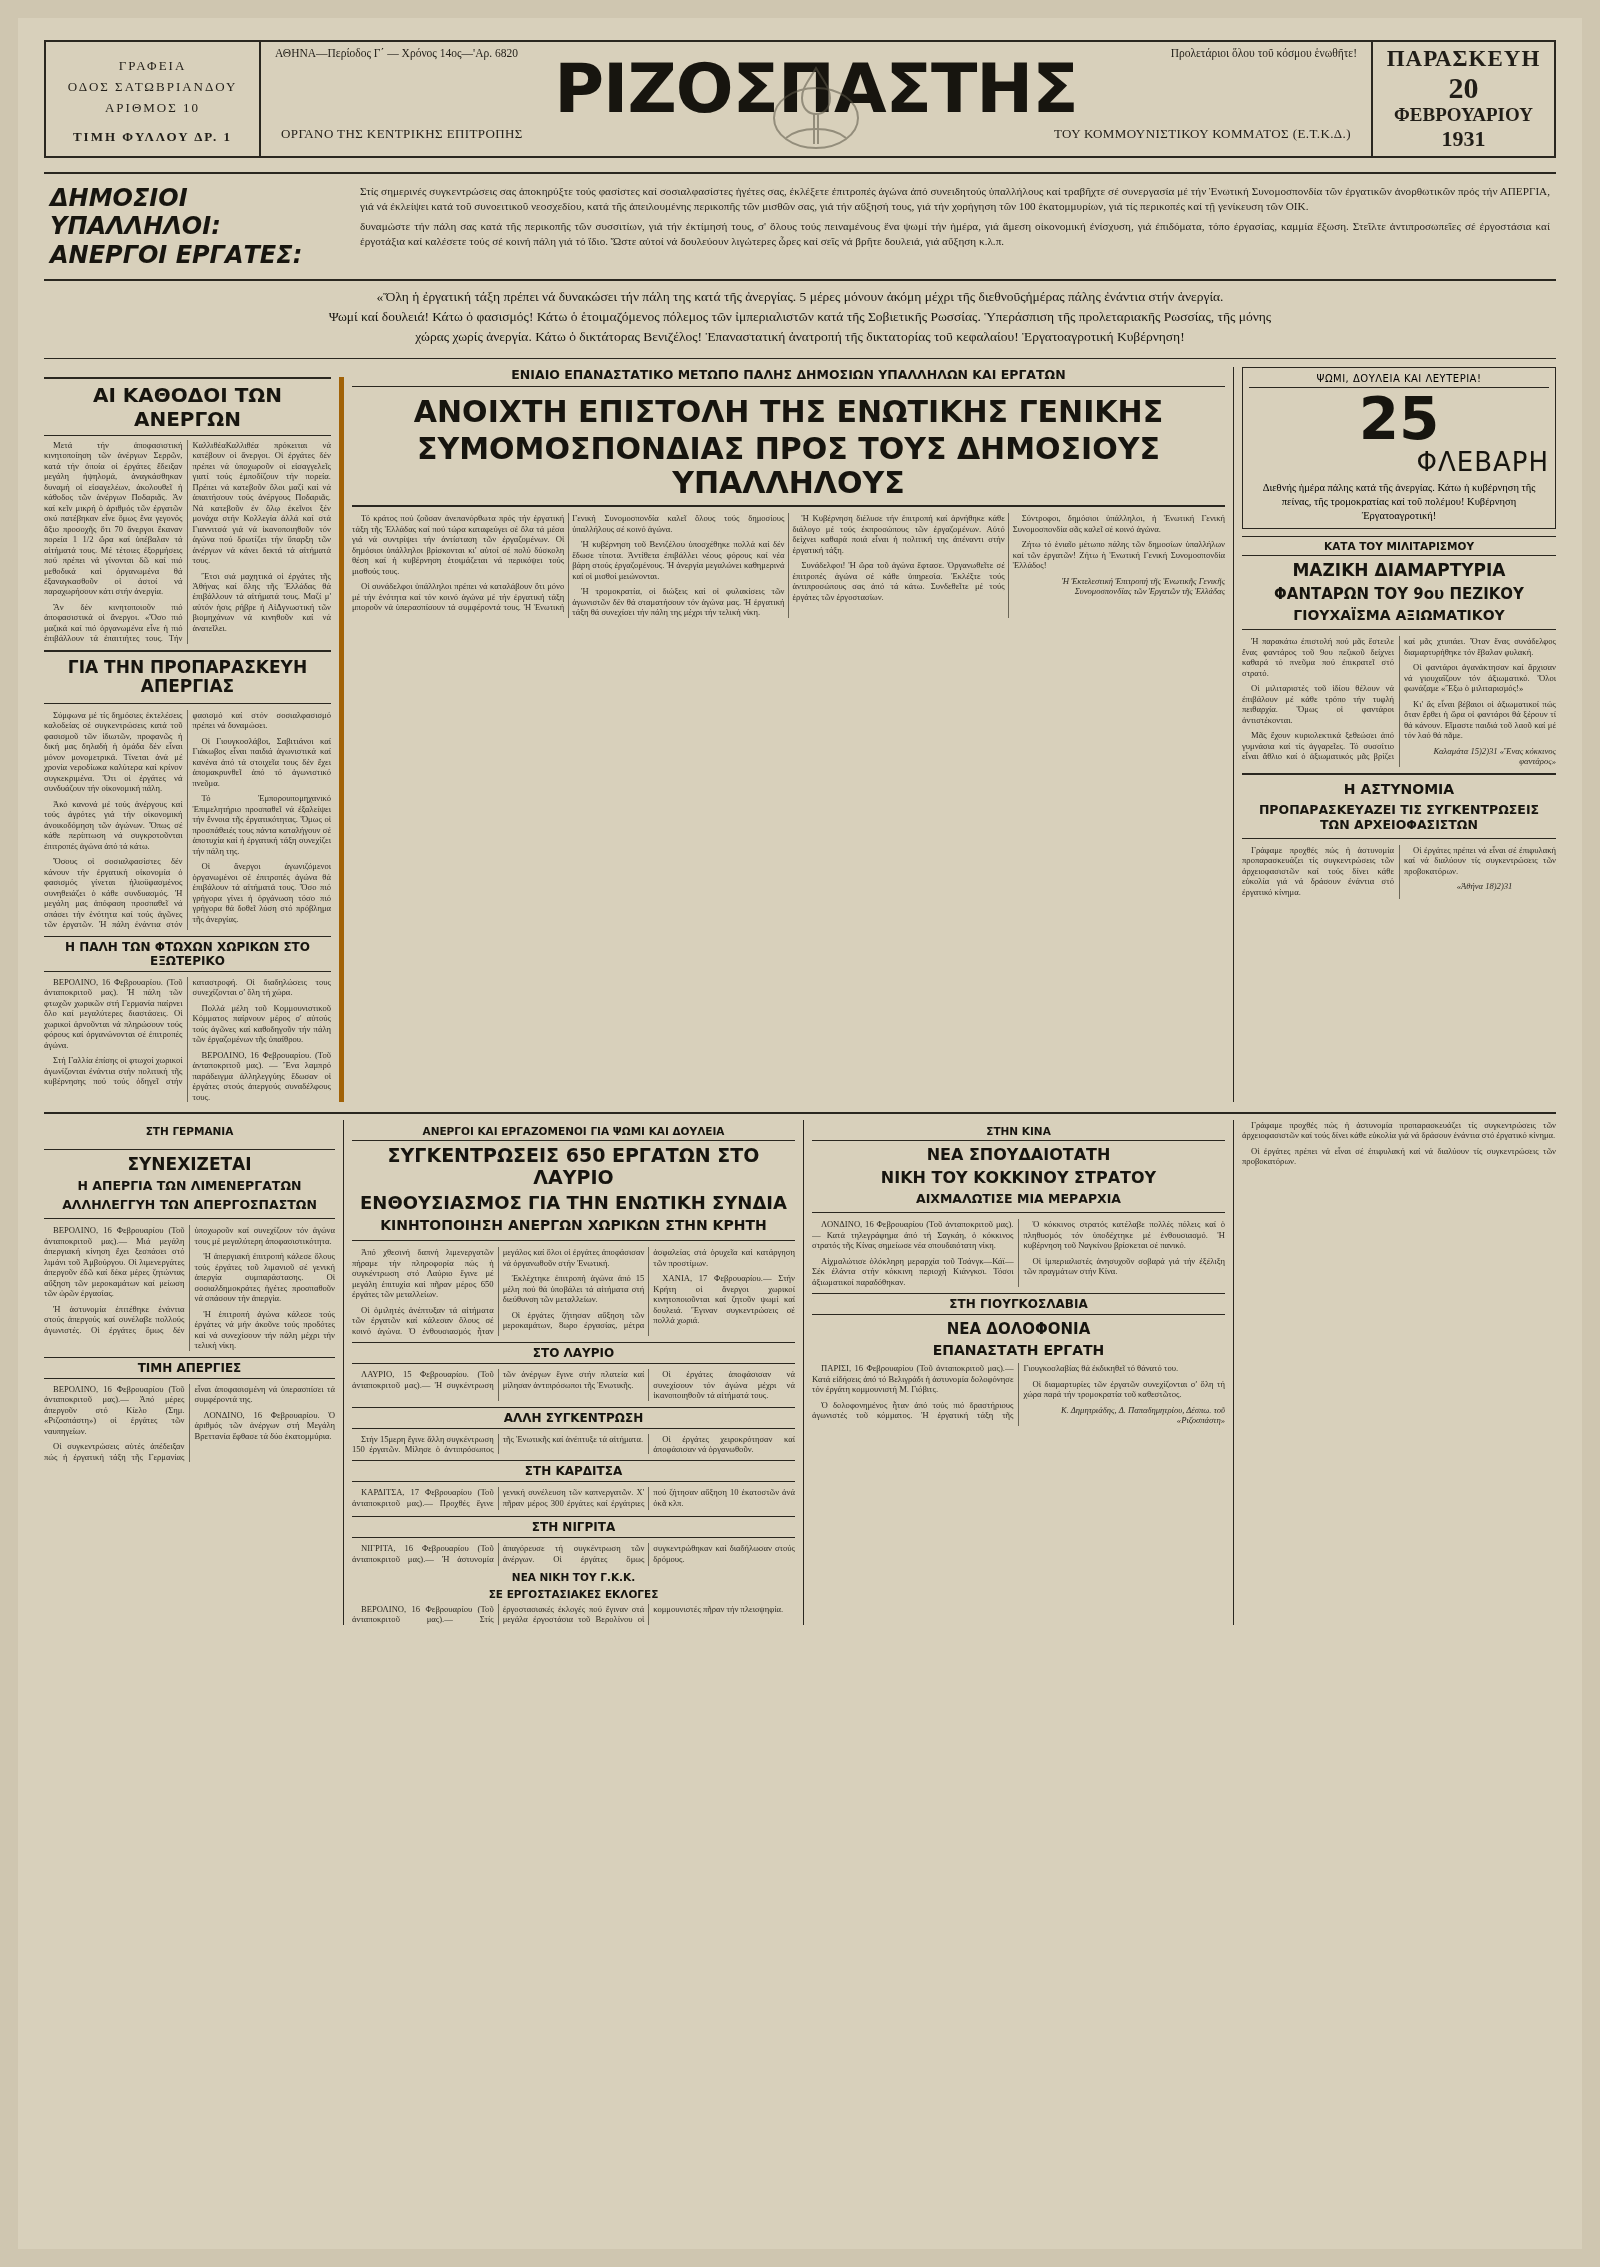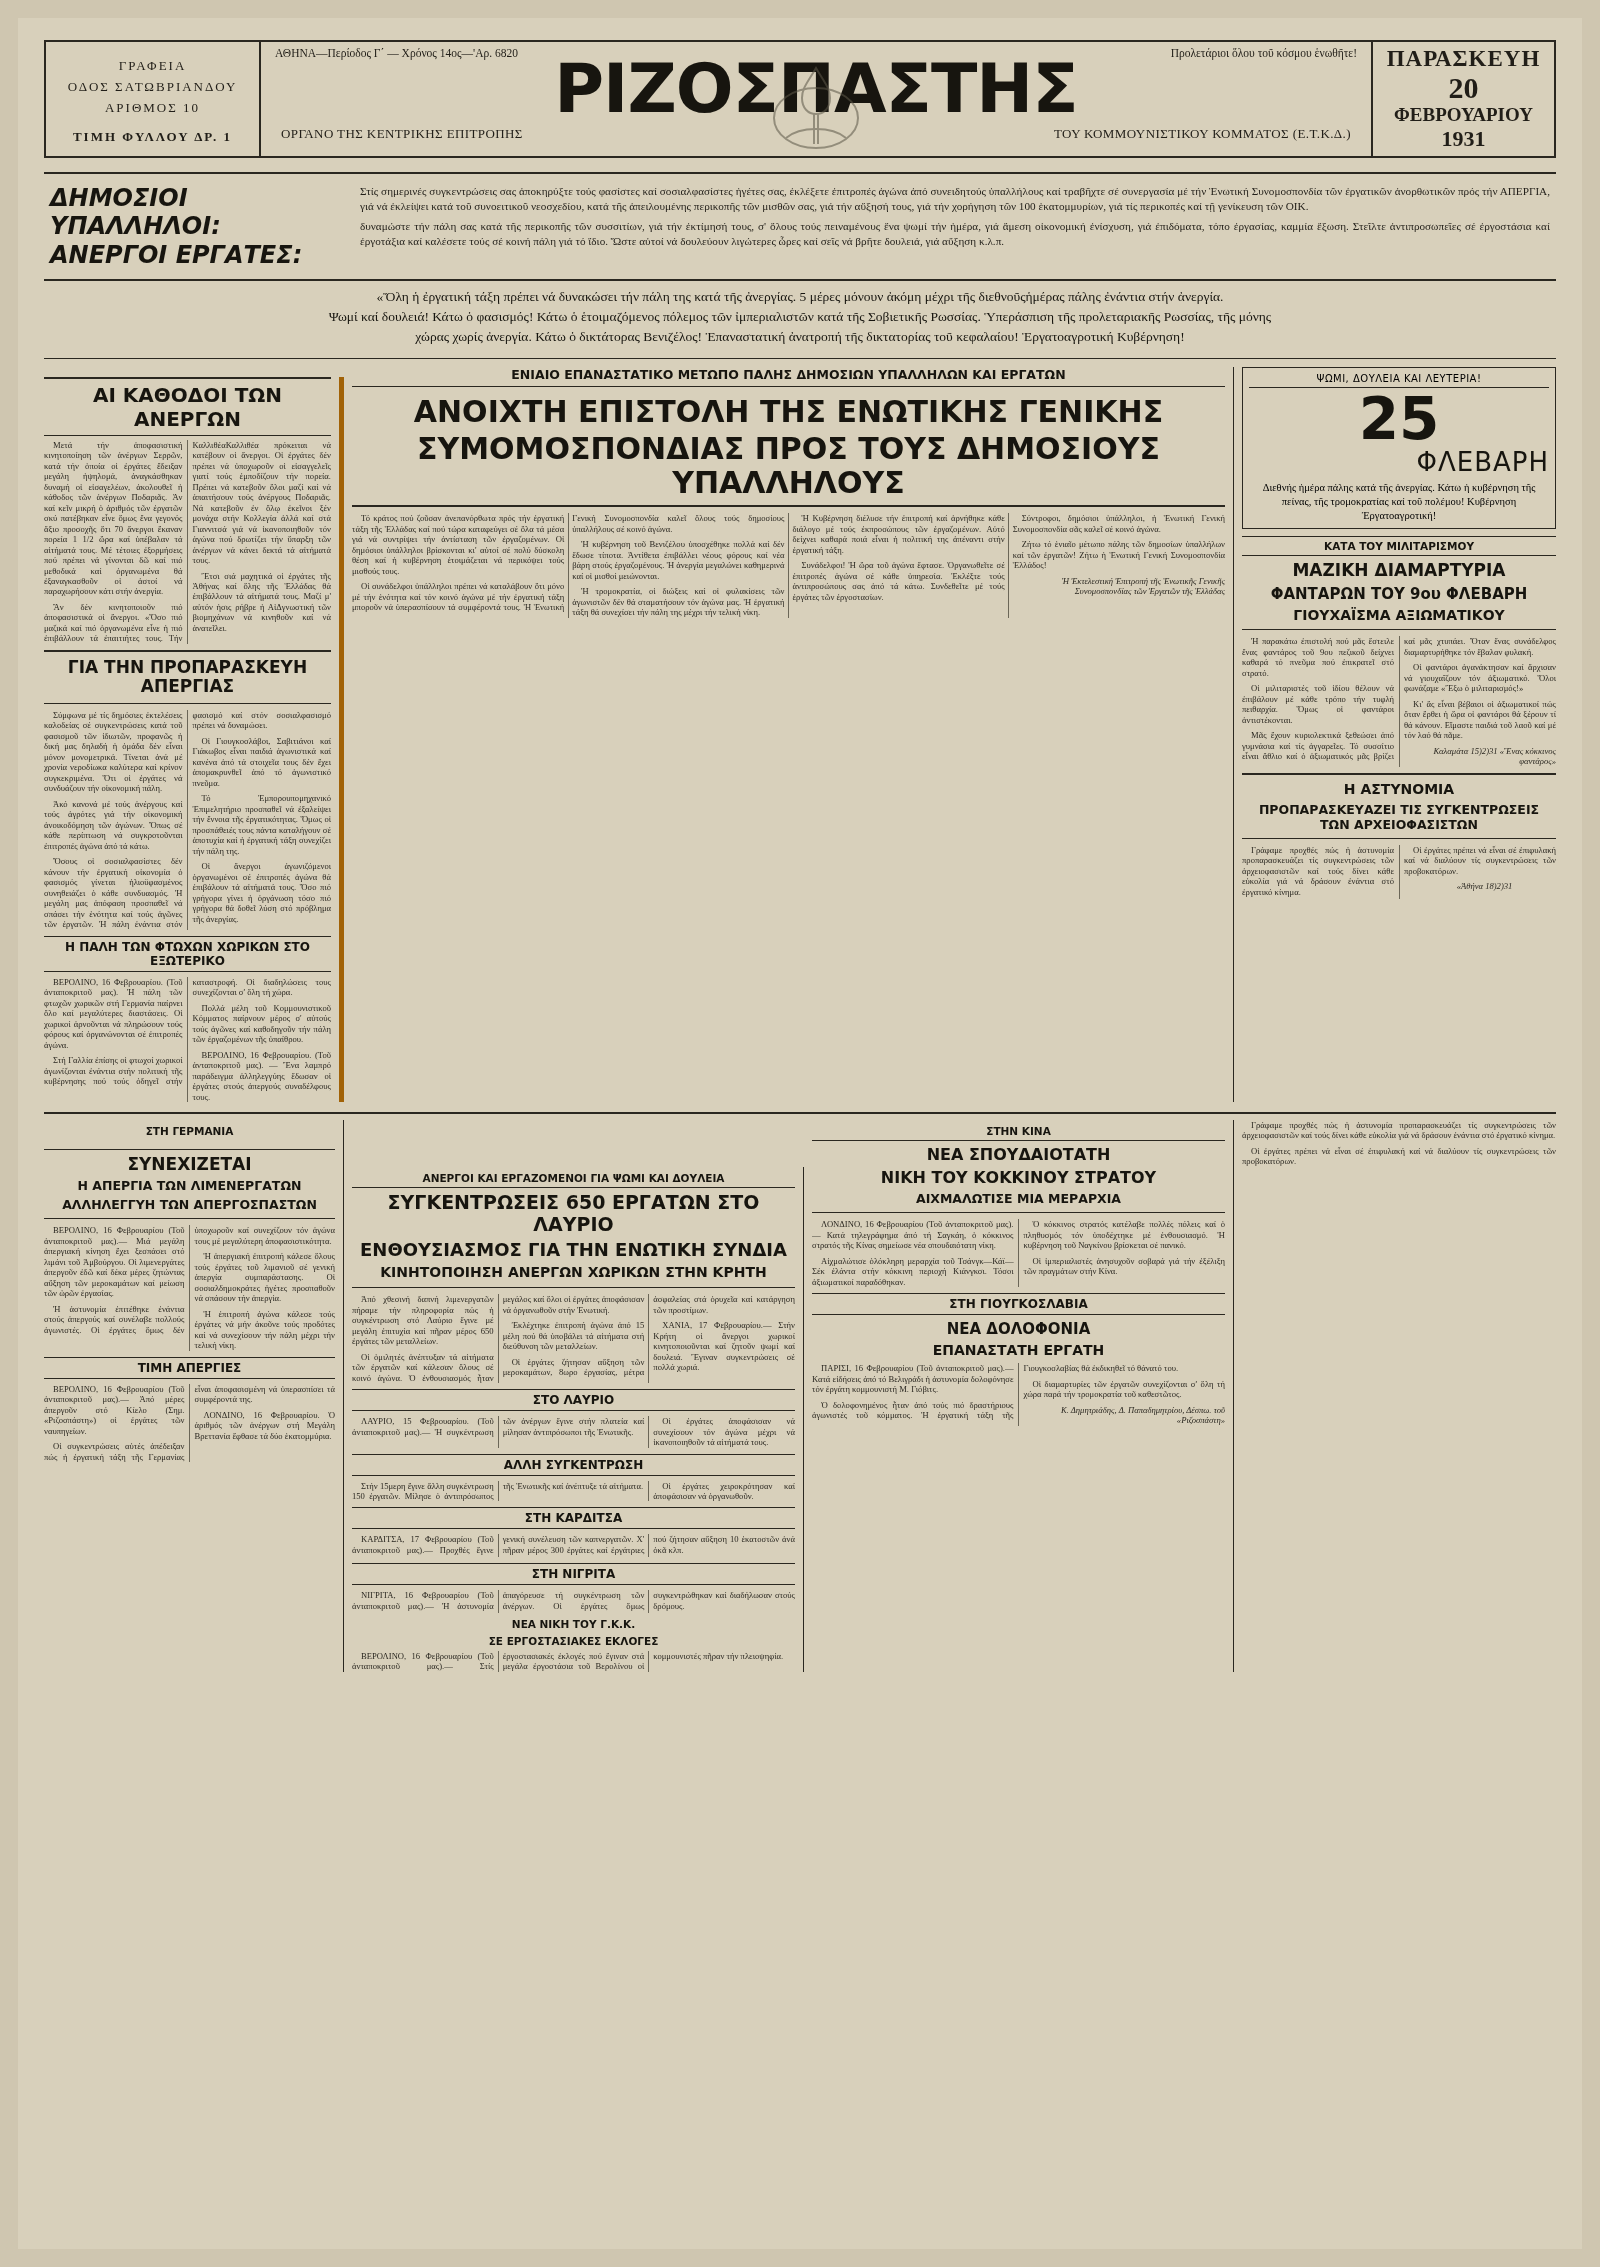--- a/index.html
+++ b/index.html
@@ -175,21 +175,21 @@
     <div class="col colC">
       <div class="bx">
         <div class="cap">ΨΩΜΙ, ΔΟΥΛΕΙΑ ΚΑΙ ΛΕΥΤΕΡΙΑ!</div>
         <div class="big25">25</div>
         <div class="fleva">ΦΛΕΒΑΡΗ</div>
         <div class="s11" style="margin-top:4px;">Διεθνής ἡμέρα πάλης κατά τῆς ἀνεργίας. Κάτω ἡ κυβέρνηση τῆς πείνας, τῆς τρομοκρατίας καί τοῦ πολέμου! Κυβέρνηση Ἐργατοαγροτική!</div>
       </div>
 
       <div class="tinyhead" style="border-top:1px solid #2a2720;border-bottom:1px solid #2a2720;padding:3px 0;">ΚΑΤΑ ΤΟΥ ΜΙΛΙΤΑΡΙΣΜΟΥ</div>
       <h2 class="hd hdSm" style="font-size:17px;">ΜΑΖΙΚΗ ΔΙΑΜΑΡΤΥΡΙΑ</h2>
-      <h2 class="hd hdSm" style="font-size:15px;">ΦΑΝΤΑΡΩΝ ΤΟΥ 9ου ΦΛΕΒΑΡΗ</h2>
+      <h2 class="hd hdSm" style="font-size:15px;">ΦΑΝΤΑΡΩΝ ΤΟΥ 9ου ΠΕΖΙΚΟΥ</h2>
       <h2 class="hd hdSm" style="font-size:14px;">ΓΙΟΥΧΑΪΣΜΑ ΑΞΙΩΜΑΤΙΚΟΥ</h2>
       <div class="boxrule"></div>
       <div class="body-text two-col">
         <p>Ἡ παρακάτω ἐπιστολή πού μᾶς ἔστειλε ἕνας φαντάρος τοῦ 9ου πεζικοῦ δείχνει καθαρά τό πνεῦμα πού ἐπικρατεῖ στό στρατό.</p>
         <p>Οἱ μιλιταριστές τοῦ ἰδίου θέλουν νά ἐπιβάλουν μέ κάθε τρόπο τήν τυφλή πειθαρχία. Ὅμως οἱ φαντάροι ἀντιστέκονται.</p>
         <p>Μᾶς ἔχουν κυριολεκτικά ξεθεώσει ἀπό γυμνάσια καί τίς ἀγγαρεῖες. Τό συσσίτιο εἶναι ἄθλιο καί ὁ ἀξιωματικός μᾶς βρίζει καί μᾶς χτυπάει. Ὅταν ἕνας συνάδελφος διαμαρτυρήθηκε τόν ἔβαλαν φυλακή.</p>
         <p>Οἱ φαντάροι ἀγανάκτησαν καί ἄρχισαν νά γιουχαΐζουν τόν ἀξιωματικό. Ὅλοι φωνάζαμε «Ἔξω ὁ μιλιταρισμός!»</p>
         <p>Κι' ἄς εἶναι βέβαιοι οἱ ἀξιωματικοί πώς ὅταν ἔρθει ἡ ὥρα οἱ φαντάροι θά ξέρουν τί θά κάνουν. Εἴμαστε παιδιά τοῦ λαοῦ καί μέ τόν λαό θά πᾶμε.</p>
         <p style="text-align:right;font-style:italic;">Καλαμάτα 15)2)31 «Ἕνας κόκκινος φαντάρος»</p>
       </div>
@@ -220,21 +220,21 @@
         <p>Ἡ ἐπιτροπή ἀγώνα κάλεσε τούς ἐργάτες νά μήν ἀκοῦνε τούς προδότες καί νά συνεχίσουν τήν πάλη μέχρι τήν τελική νίκη.</p>
       </div>
       <div class="smallhead">ΤΙΜΗ ΑΠΕΡΓΙΕΣ</div>
       <div class="body-text two-col">
         <p>ΒΕΡΟΛΙΝΟ, 16 Φεβρουαρίου (Τοῦ ἀνταποκριτοῦ μας).— Ἀπό μέρες ἀπεργοῦν στό Κίελο (Σημ. «Ριζοσπάστη») οἱ ἐργάτες τῶν ναυπηγείων.</p>
         <p>Οἱ συγκεντρώσεις αὐτές ἀπέδειξαν πώς ἡ ἐργατική τάξη τῆς Γερμανίας εἶναι ἀποφασισμένη νά ὑπερασπίσει τά συμφέροντά της.</p>
         <p>ΛΟΝΔΙΝΟ, 16 Φεβρουαρίου. Ὁ ἀριθμός τῶν ἀνέργων στή Μεγάλη Βρεττανία ἔφθασε τά δύο ἑκατομμύρια.</p>
       </div>
     </div>
 
-    <div class="lg-col" style="width:460px;padding:0 8px;border-right:1px solid #2a2720;margin-top:47px;">
+    <div class="lg-col" style="width:460px;padding:0 8px;border-right:1px solid #2a2720;">
       <div class="tinyhead" style="border-bottom:1px solid #2a2720;padding-bottom:3px;">ΑΝΕΡΓΟΙ ΚΑΙ ΕΡΓΑΖΟΜΕΝΟΙ ΓΙΑ ΨΩΜΙ ΚΑΙ ΔΟΥΛΕΙΑ</div>
       <h2 class="hd hdMid" style="font-size:19px;">ΣΥΓΚΕΝΤΡΩΣΕΙΣ 650 ΕΡΓΑΤΩΝ ΣΤΟ ΛΑΥΡΙΟ</h2>
       <h2 class="hd hdMid" style="font-size:18px;">ΕΝΘΟΥΣΙΑΣΜΟΣ ΓΙΑ ΤΗΝ ΕΝΩΤΙΚΗ ΣΥΝΔΙΑ</h2>
       <h2 class="hd hdSm" style="font-size:14px;">ΚΙΝΗΤΟΠΟΙΗΣΗ ΑΝΕΡΓΩΝ ΧΩΡΙΚΩΝ ΣΤΗΝ ΚΡΗΤΗ</h2>
       <div class="boxrule"></div>
       <div class="body-text three-col">
         <p>Ἀπό χθεσινή δαπνή λιμενεργατῶν πήραμε τήν πληροφορία πώς ἡ συγκέντρωση στό Λαύριο ἔγινε μέ μεγάλη ἐπιτυχία καί πῆραν μέρος 650 ἐργάτες τῶν μεταλλείων.</p>
         <p>Οἱ ὁμιλητές ἀνέπτυξαν τά αἰτήματα τῶν ἐργατῶν καί κάλεσαν ὅλους σέ κοινό ἀγώνα. Ὁ ἐνθουσιασμός ἦταν μεγάλος καί ὅλοι οἱ ἐργάτες ἀποφάσισαν νά ὀργανωθοῦν στήν Ἑνωτική.</p>
         <p>Ἐκλέχτηκε ἐπιτροπή ἀγώνα ἀπό 15 μέλη πού θά ὑποβάλει τά αἰτήματα στή διεύθυνση τῶν μεταλλείων.</p>
         <p>Οἱ ἐργάτες ζήτησαν αὔξηση τῶν μεροκαμάτων, 8ωρο ἐργασίας, μέτρα ἀσφαλείας στά ὀρυχεῖα καί κατάργηση τῶν προστίμων.</p>

